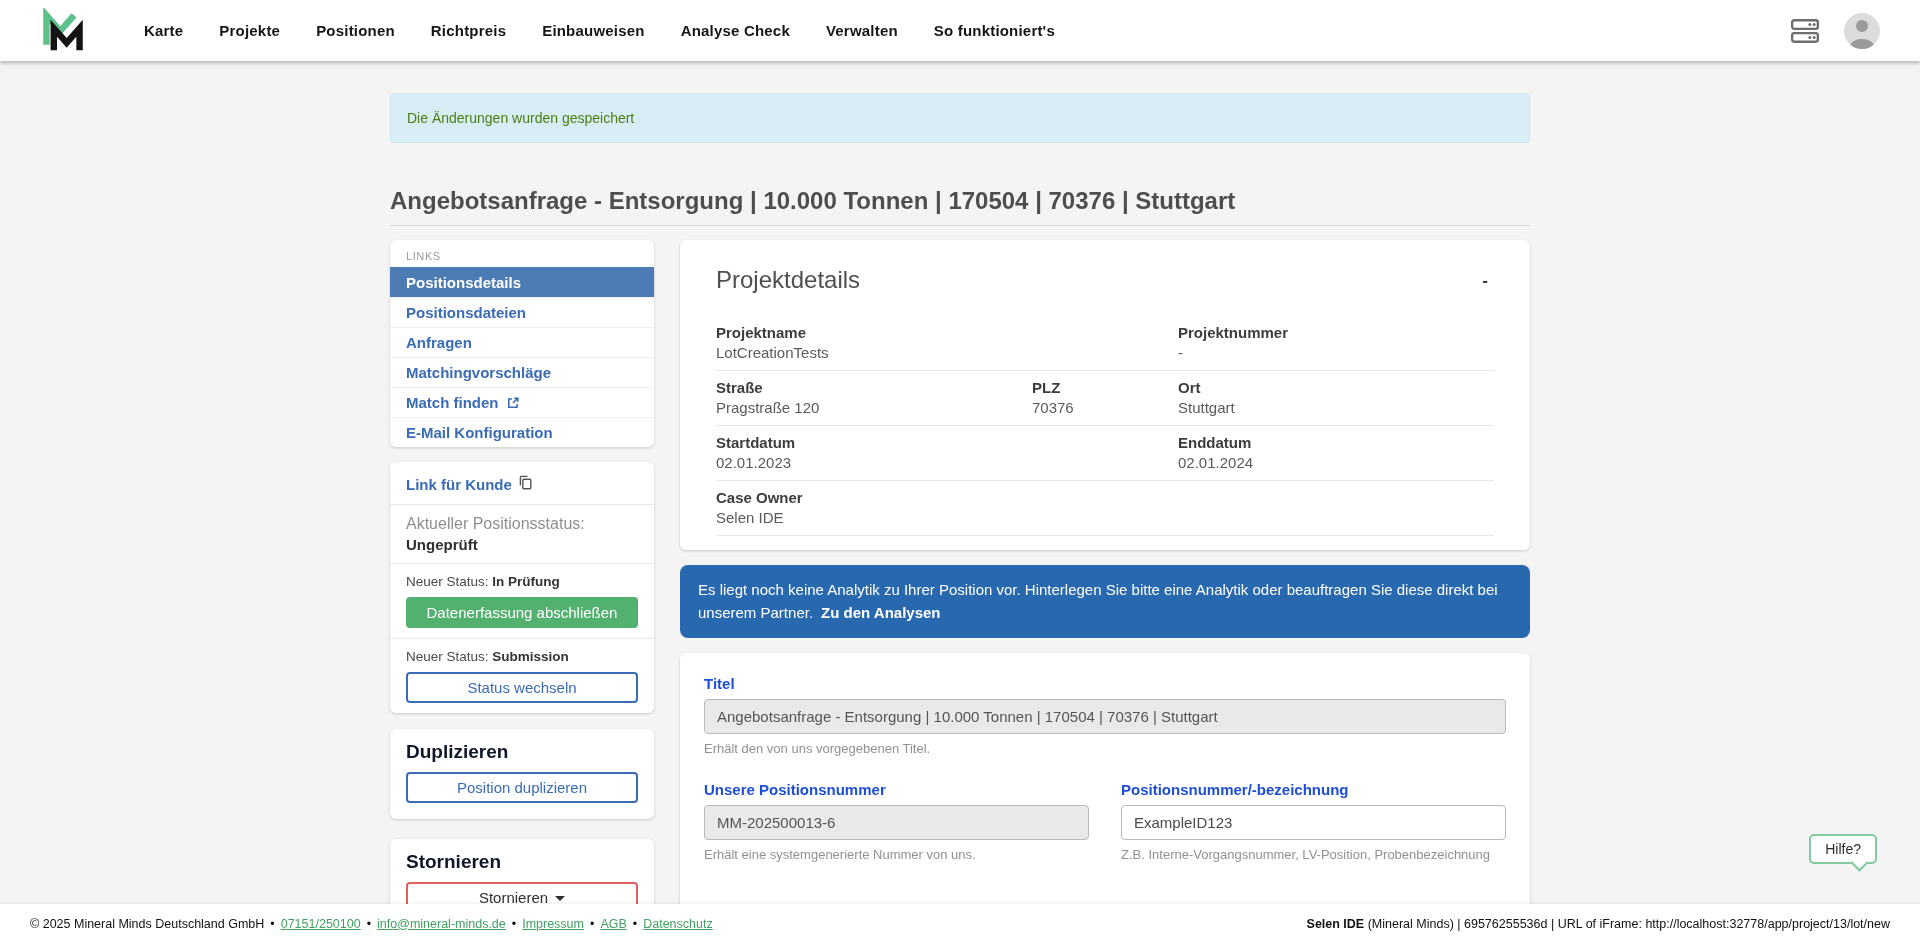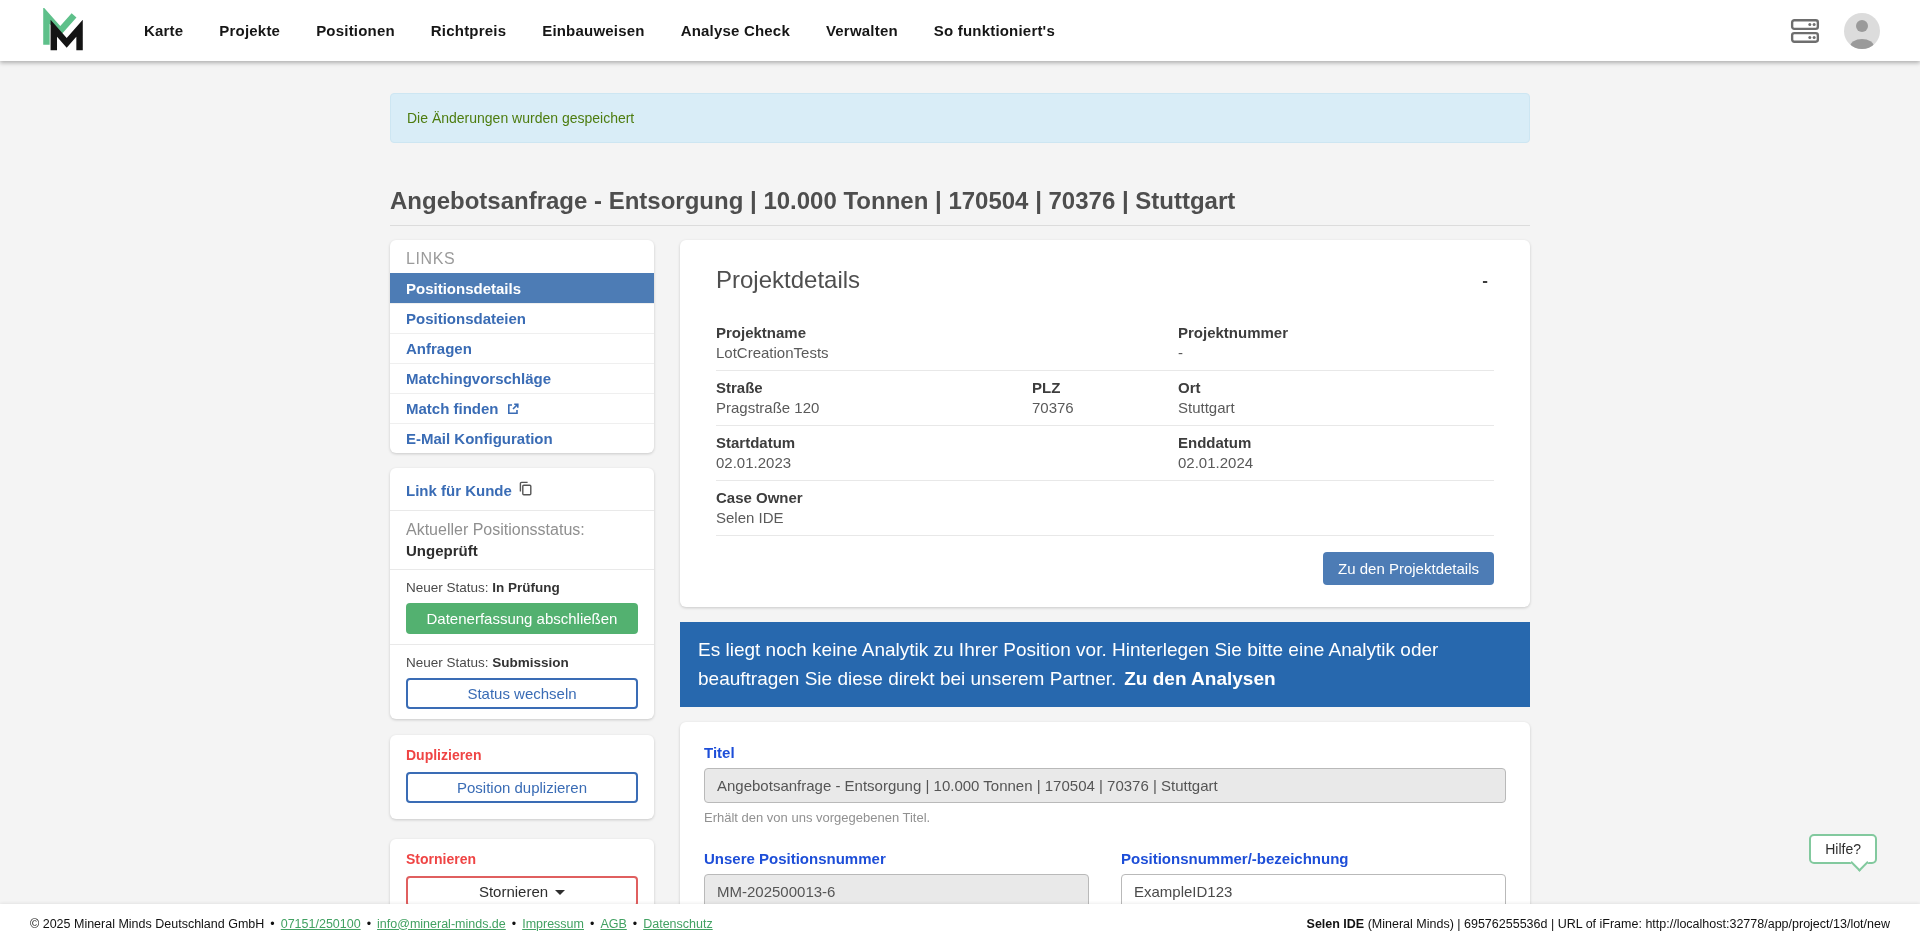--- a/index.html
+++ b/index.html
@@ -53,21 +53,21 @@
   .main-col { flex:1; min-width:0; }
 
   .card {
     background:#fff; border-radius:6px;
     box-shadow:0 1px 3px rgba(0,0,0,.18);
   }
 
   
   .links-card { padding-top:4px; overflow:hidden; }
   .links-header {
-    font-size:16px; color:#9b9b9b; padding:6px 16px 5px; letter-spacing:.6px;
+    font-size:11px; color:#9b9b9b; padding:6px 16px 5px; letter-spacing:.6px;
   }
   .link-item {
     display:flex; align-items:center; gap:7px;
     padding:6px 16px; font-size:15px; font-weight:700; color:#3a6cb5;
     border-top:1px solid #efefef; cursor:pointer;text-align:right;
   }
   .link-item.active { background:#4d7cb5; color:#fff; border-top-color:transparent; }
   .ext-icon { display:inline-flex; }
 
   
@@ -93,21 +93,21 @@
     background:#fff; color:#2e2e2e; border:2px solid #e05f5f; padding:5px 0;
     display:flex; align-items:center; justify-content:center; gap:7px;
   }
   .caret-down {
     width:0; height:0; border-left:5px solid transparent;
     border-right:5px solid transparent; border-top:5px solid #2e2e2e;
     display:inline-block; margin-top:2px;
   }
 
   .small-card { margin-top:16px; padding:12px 16px 16px; }
-  .small-card-title { font-size:14px; font-weight:700; color:#ef4444; margin-bottom:9px; }
+  .small-card-title { font-size:19px; font-weight:700; color:#0f172a; margin-bottom:9px; }
 
   
   .project-card { padding:26px 36px 14px; }
   .pd-head { display:flex; justify-content:space-between; align-items:center; margin-bottom:22px; }
   .pd-title { font-size:24px; font-weight:400; color:#4f4f4f; }
   .pd-collapse {
     background:none; border:none; font-size:17px; font-weight:700; color:#3d3d3d;
     cursor:pointer; line-height:1; padding:4px 6px; font-family:inherit;
   }
   .pd-row { display:grid; grid-template-columns:316px 146px 1fr; padding:8px 0 9px;
@@ -117,22 +117,22 @@
   .pd-label { font-size:15px; font-weight:700; color:#3d3d3d; margin-bottom:3px; }
   .pd-value { font-size:15px; color:#5a5a5a; }
   .pd-actions { display:flex; justify-content:flex-end; padding:16px 0 8px; }
   .btn-blue {
     background:#4d7cb5; color:#fff; border:none; border-radius:4px;
     font-family:inherit; font-size:15px; padding:8px 15px; cursor:pointer;
   }
 
   
   .banner {
-    margin-top:15px; background:#2768ae; color:#fff; border-radius:0;
-    padding:14px 18px; font-size:19px; line-height:1.5;
+    margin-top:15px; background:#2768ae; color:#fff; border-radius:8px;
+    padding:14px 18px; font-size:15px; line-height:1.5;
   }
   .banner-link { color:#fff; font-weight:700; margin-left:8px; text-decoration:none; cursor:pointer; }
 
   
   .form-card { margin-top:15px; padding:22px 24px 70px; }
   .field-label { font-size:15px; font-weight:700; color:#1d4ed8; margin-bottom:7px; }
   .text-input {
     width:100%; height:35px; border:1px solid #b9b9b9; border-radius:4px;
     padding:0 12px; font-size:15px; color:#4a4a4a; background:#fff;
     font-family:inherit;
@@ -337,23 +337,20 @@
               </div>
             </div>
 
             <div class="pd-row">
               <div class="pd-cell span2">
                 <div class="pd-label">Case Owner</div>
                 <div class="pd-value">Selen IDE</div>
               </div>
             </div>
 
-            <div class="pd-actions">
-              <button class="btn-blue">Zu den Projektdetails</button>
-            </div>
           </section>
 
           <section class="banner">
             <span>Es liegt noch keine Analytik zu Ihrer Position vor. Hinterlegen Sie bitte eine Analytik oder beauftragen Sie diese direkt bei unserem Partner.</span><a class="banner-link">Zu den Analysen</a>
           </section>
 
           <section class="card form-card">
             <div class="field-label">Titel</div>
             <input class="text-input" type="text" disabled="" value="Angebotsanfrage - Entsorgung | 10.000 Tonnen | 170504 | 70376 | Stuttgart" style="">
             <div class="helper">Erhält den von uns vorgegebenen Titel.</div>

